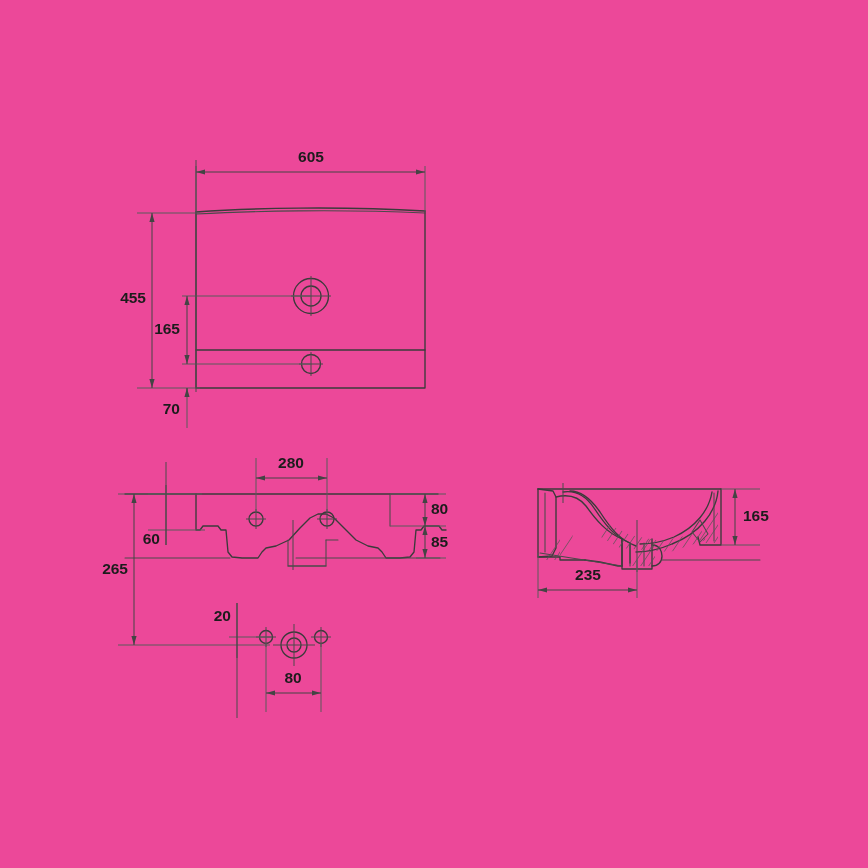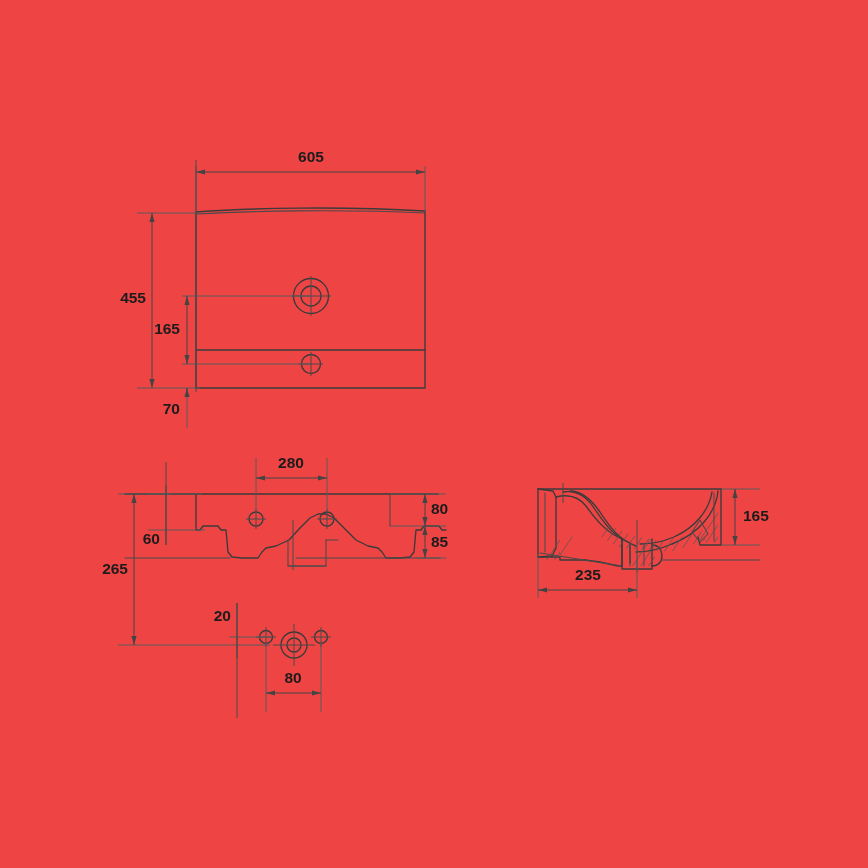--- a/index.html
+++ b/index.html
@@ -10,21 +10,21 @@
   }
   body {
     width: 868px;
     height: 868px;
     font-family: "Liberation Sans", sans-serif;
   }
   #drawing-root {
     position: relative;
     width: 868px;
     height: 868px;
-    background: #ef4444;
+    background: #ec4899;
     overflow: hidden;
   }
   svg#cad {
     position: absolute;
     left: 0;
     top: 0;
     width: 868px;
     height: 868px;
     display: block;
   }

